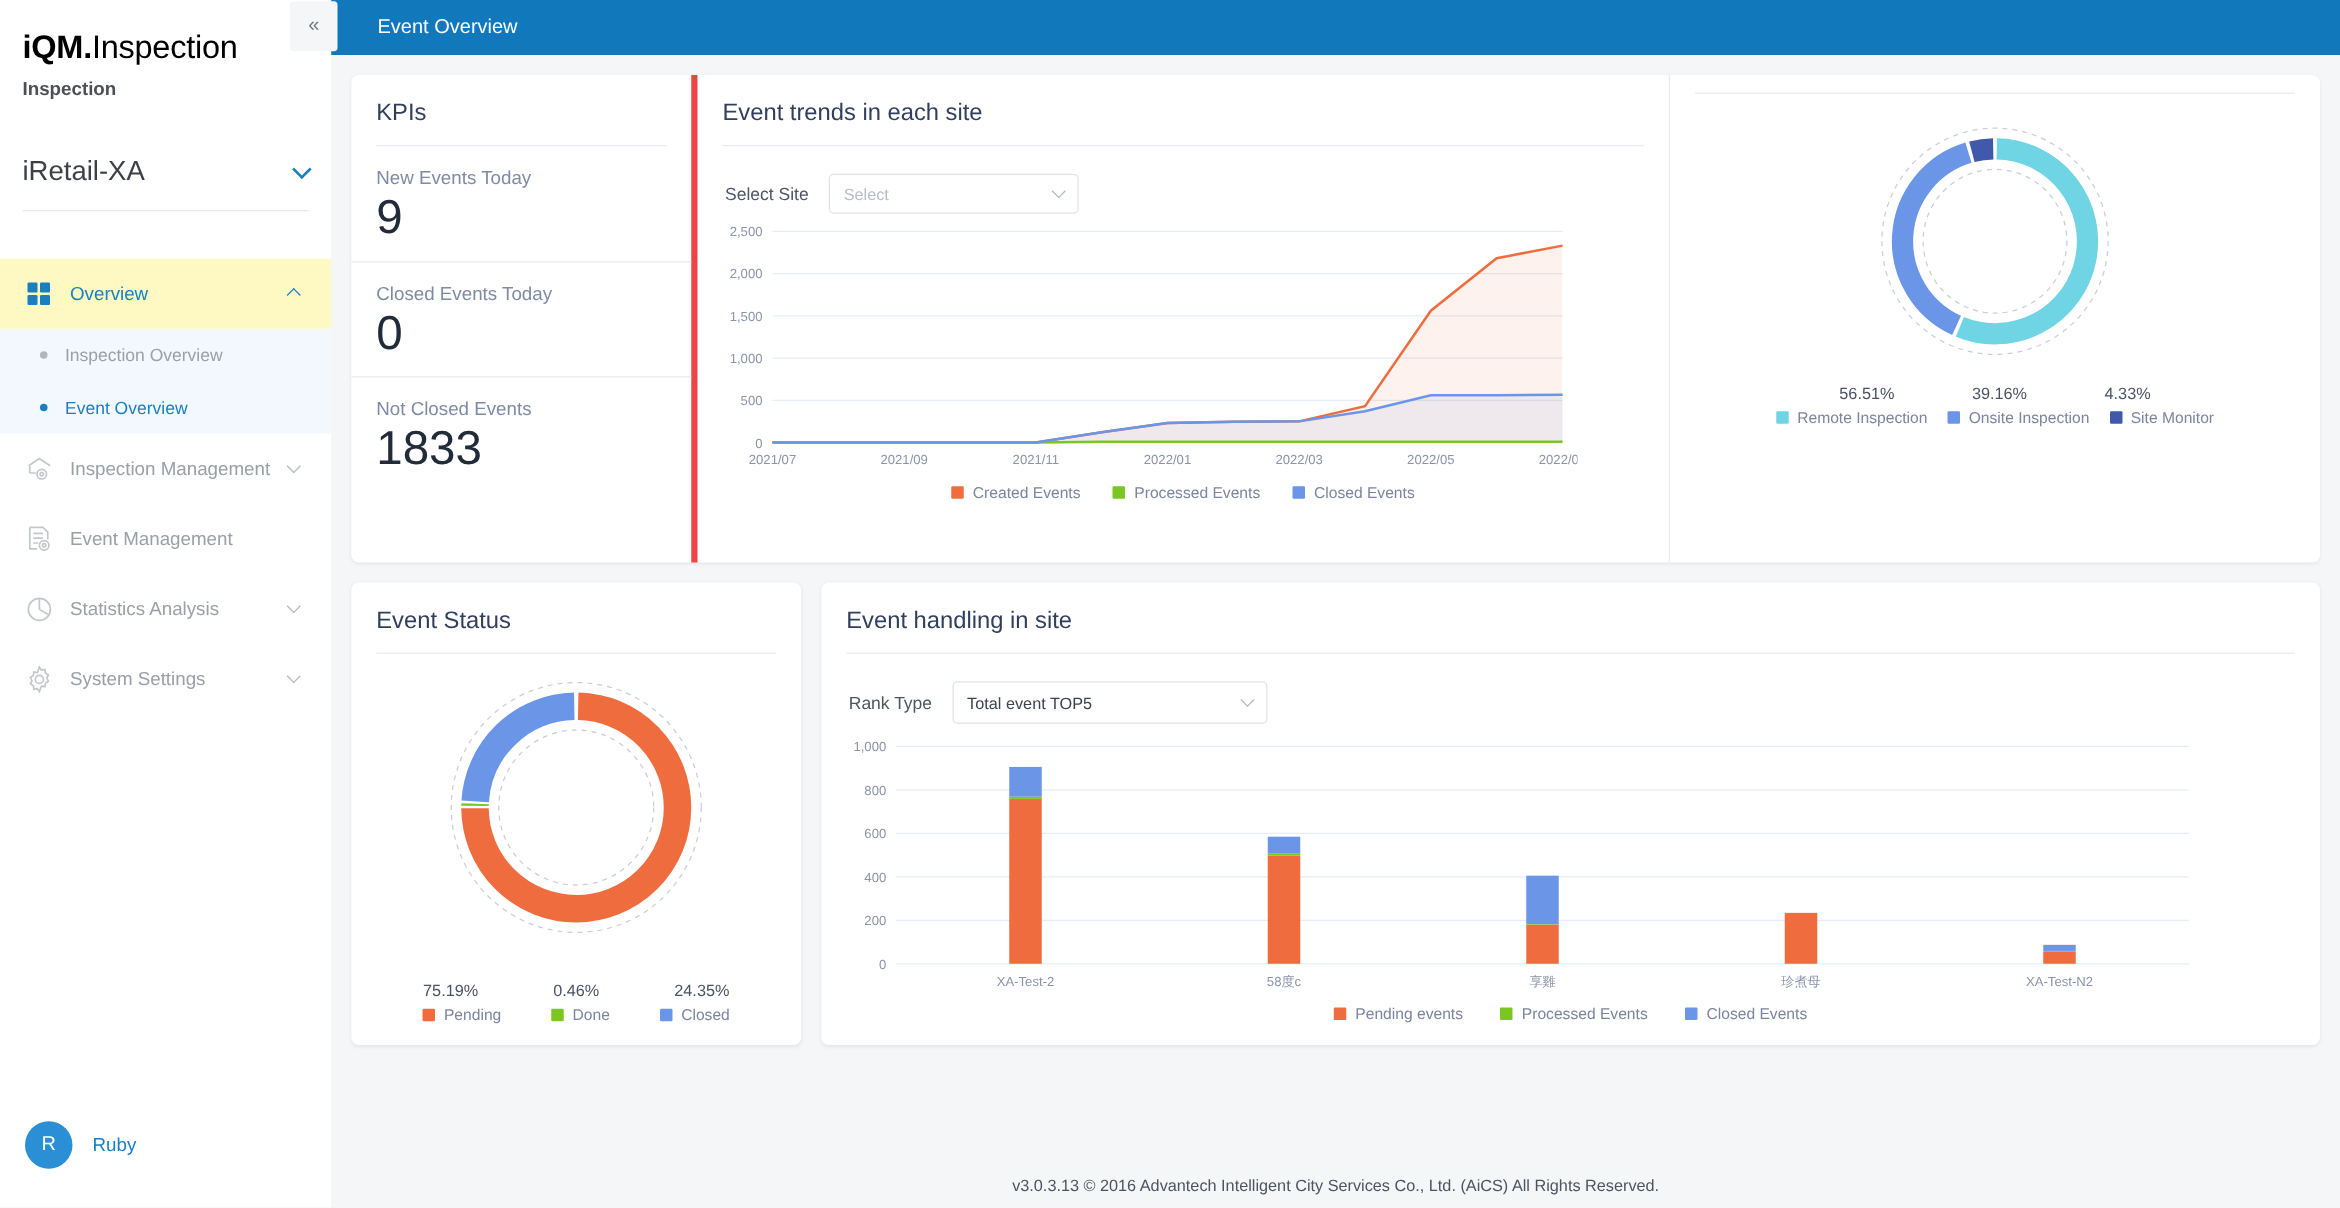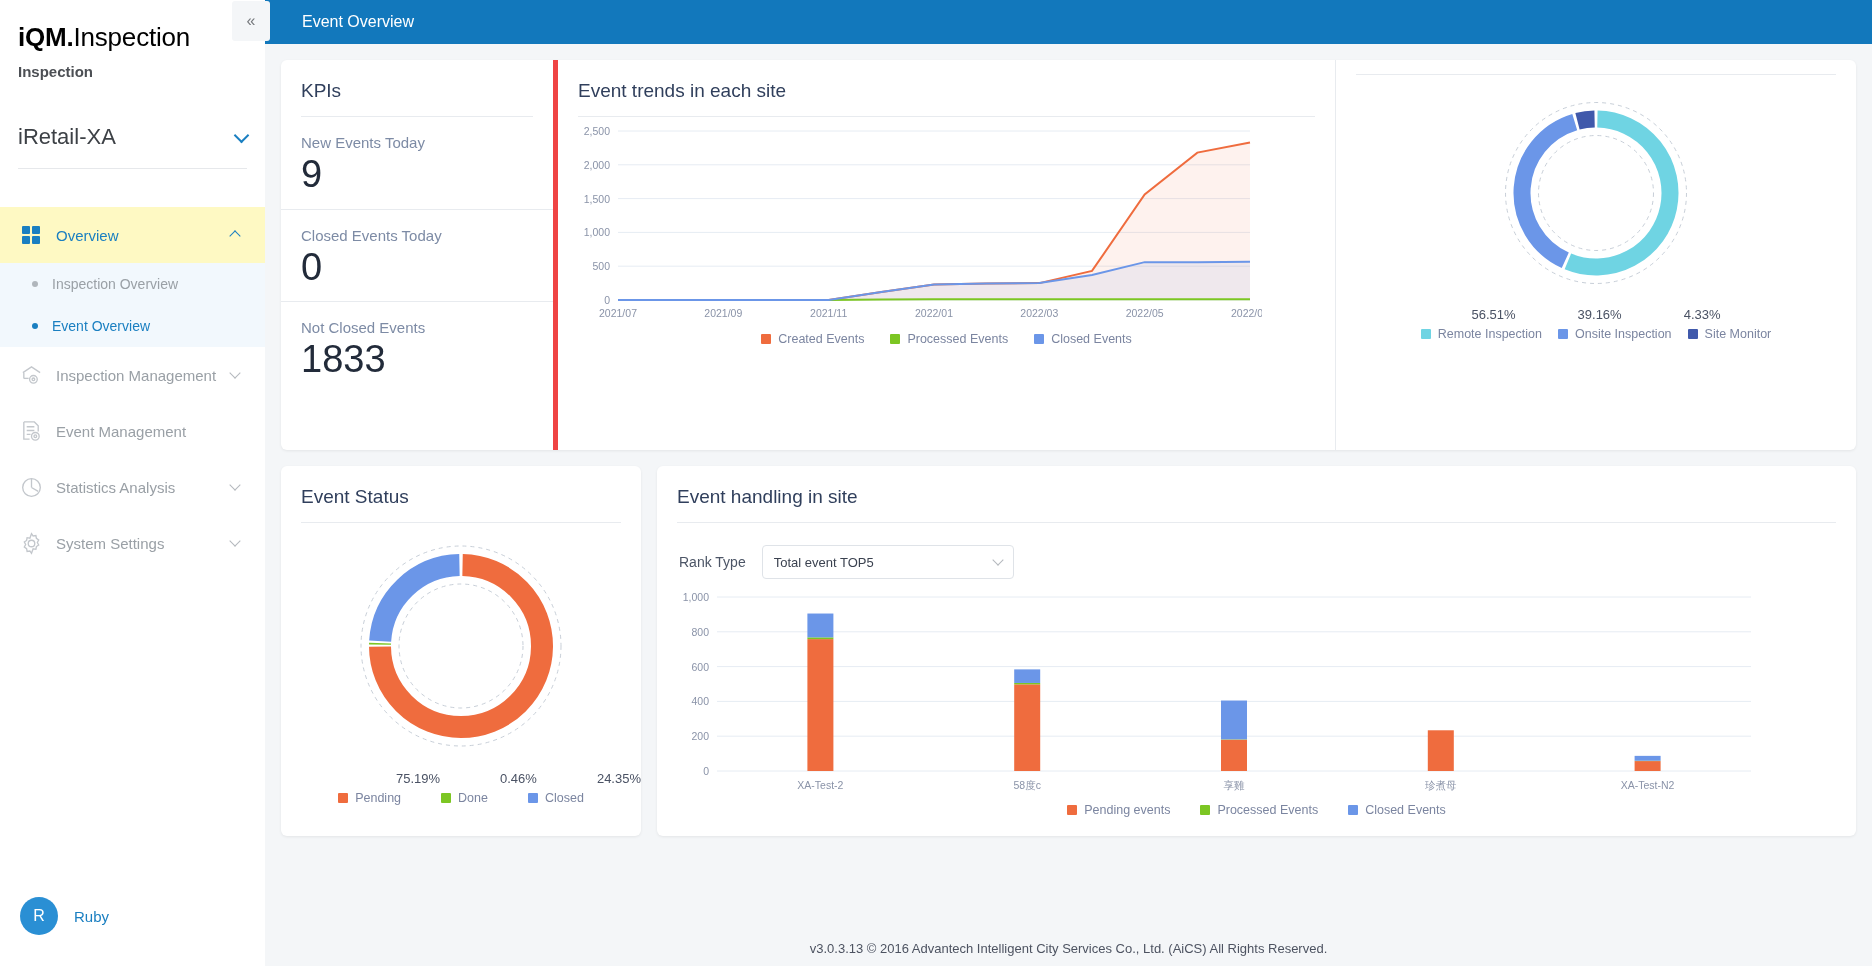--- a/index.html
+++ b/index.html
@@ -286,20 +286,27 @@
               <div class="kpi-label">Not Closed Events</div>
               <div class="kpi-value">1833</div>
             </div>
           </div>
         </div>
     </div>
 
     <div id="trends">
       <div class="card-title">Event trends in each site</div>
       <div class="hr"></div>
+      <div class="ctrl-row">
+        <span class="ctrl-label">Select Site</span>
+        <div class="select" style="width:200px">
+          <span class="ph">Select</span>
+          <span class="chev grey small"></span>
+        </div>
+      </div>
       <div id="trend-chart" style="padding-left: 14px; padding-top: 6px;"><svg width="690" height="205">
             <line x1="46" y1="177" x2="678" y2="177" stroke="#e6ecf3" stroke-width="1"></line>
             <text x="38" y="181" text-anchor="end" font-size="10.5" fill="#8a93a8">0</text>
             <line x1="46" y1="143.2" x2="678" y2="143.2" stroke="#e6ecf3" stroke-width="1"></line>
             <text x="38" y="147.2" text-anchor="end" font-size="10.5" fill="#8a93a8">500</text>
             <line x1="46" y1="109.39999999999999" x2="678" y2="109.39999999999999" stroke="#e6ecf3" stroke-width="1"></line>
             <text x="38" y="113.39999999999999" text-anchor="end" font-size="10.5" fill="#8a93a8">1,000</text>
             <line x1="46" y1="75.60000000000001" x2="678" y2="75.60000000000001" stroke="#e6ecf3" stroke-width="1"></line>
             <text x="38" y="79.60000000000001" text-anchor="end" font-size="10.5" fill="#8a93a8">1,500</text>
             <line x1="46" y1="41.79999999999998" x2="678" y2="41.79999999999998" stroke="#e6ecf3" stroke-width="1"></line>
@@ -375,21 +382,21 @@
       <div class="hr"></div>
       <div id="status-chart" style="display: flex; justify-content: center; padding-top: 16px;">
           <svg width="214" height="214">
             <circle cx="107" cy="107" r="100" fill="none" stroke="#c8cfd8" stroke-width="1" stroke-dasharray="4 4"></circle>
             <circle cx="107" cy="107" r="62" fill="none" stroke="#c8cfd8" stroke-width="1" stroke-dasharray="4 4"></circle>
             <path d="M108.55499283437486,26.014927318146817 A81,81 0 1 1 26.00213498344506,107.58810097767751" fill="none" stroke="#ef6c3e" stroke-width="22"></path>
             <path d="M26.010762022447636,105.67964708680283 A81,81 0 0 1 26.053883298576125,104.04598731223643" fill="none" stroke="#7cc623" stroke-width="22"></path>
             <path d="M26.145947338781866,102.13973578321468 A81,81 0 0 1 105.44500716562514,26.014927318146817" fill="none" stroke="#6b96e8" stroke-width="22"></path>
           </svg>
         </div>
-      <div class="pct-row" id="status-pcts" style="gap: 60px; margin-top: 18px; justify-content: flex-end;">
+      <div class="pct-row" id="status-pcts" style="gap: 60px; margin-top: 32px;">
           <div class="pct">75.19%</div>
           <div class="pct">0.46%</div>
           <div class="pct">24.35%</div>
         </div>
       <div class="legend" id="status-legend" style="margin-top: 5px; gap: 40px;">
           <div class="li">
             <span class="sw" style="background:#ef6c3e"></span>
             <span class="lb">Pending</span>
           </div>
           <div class="li">

